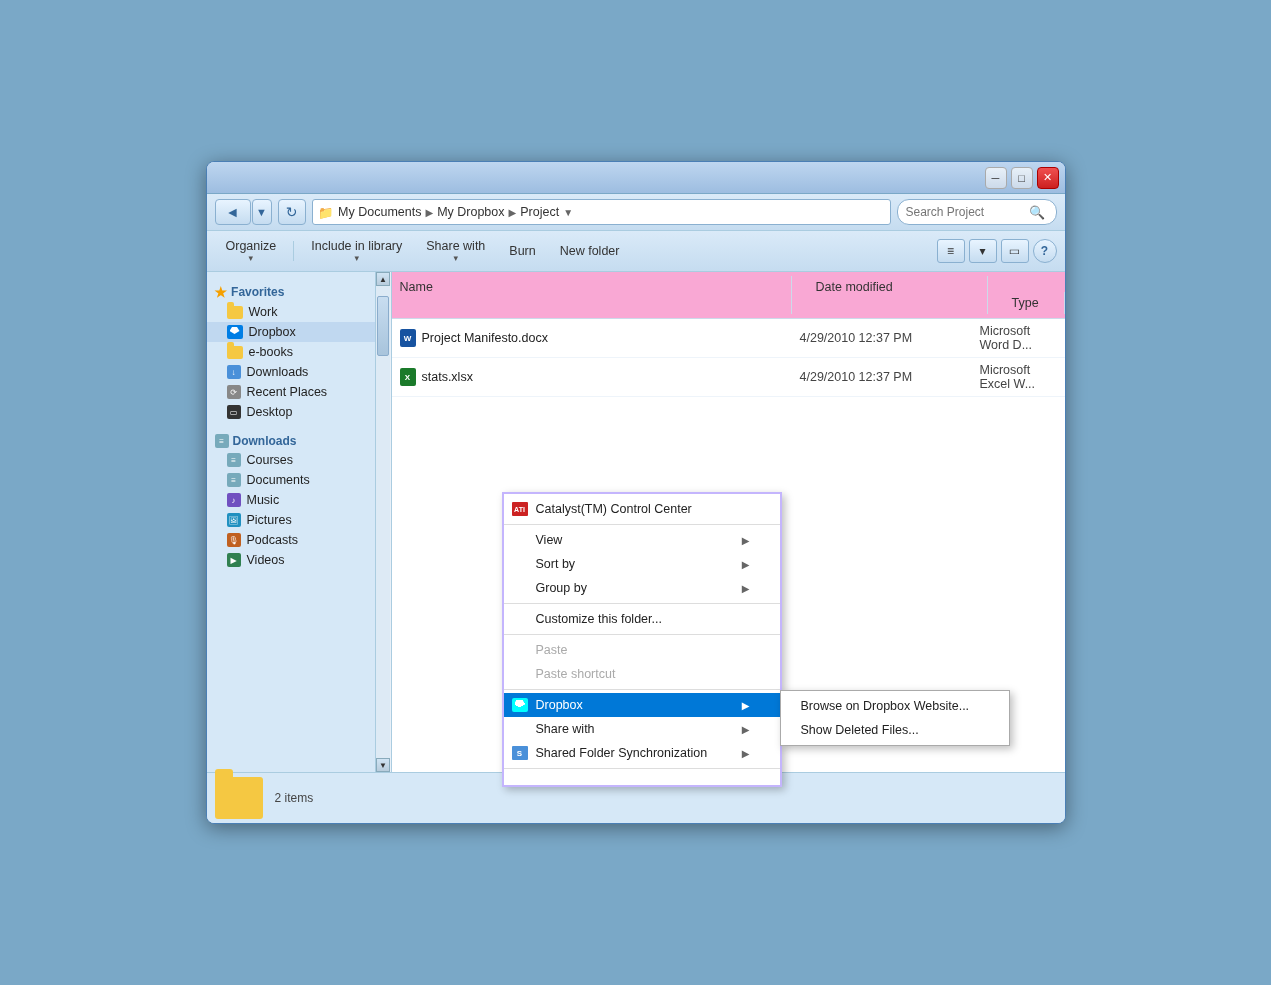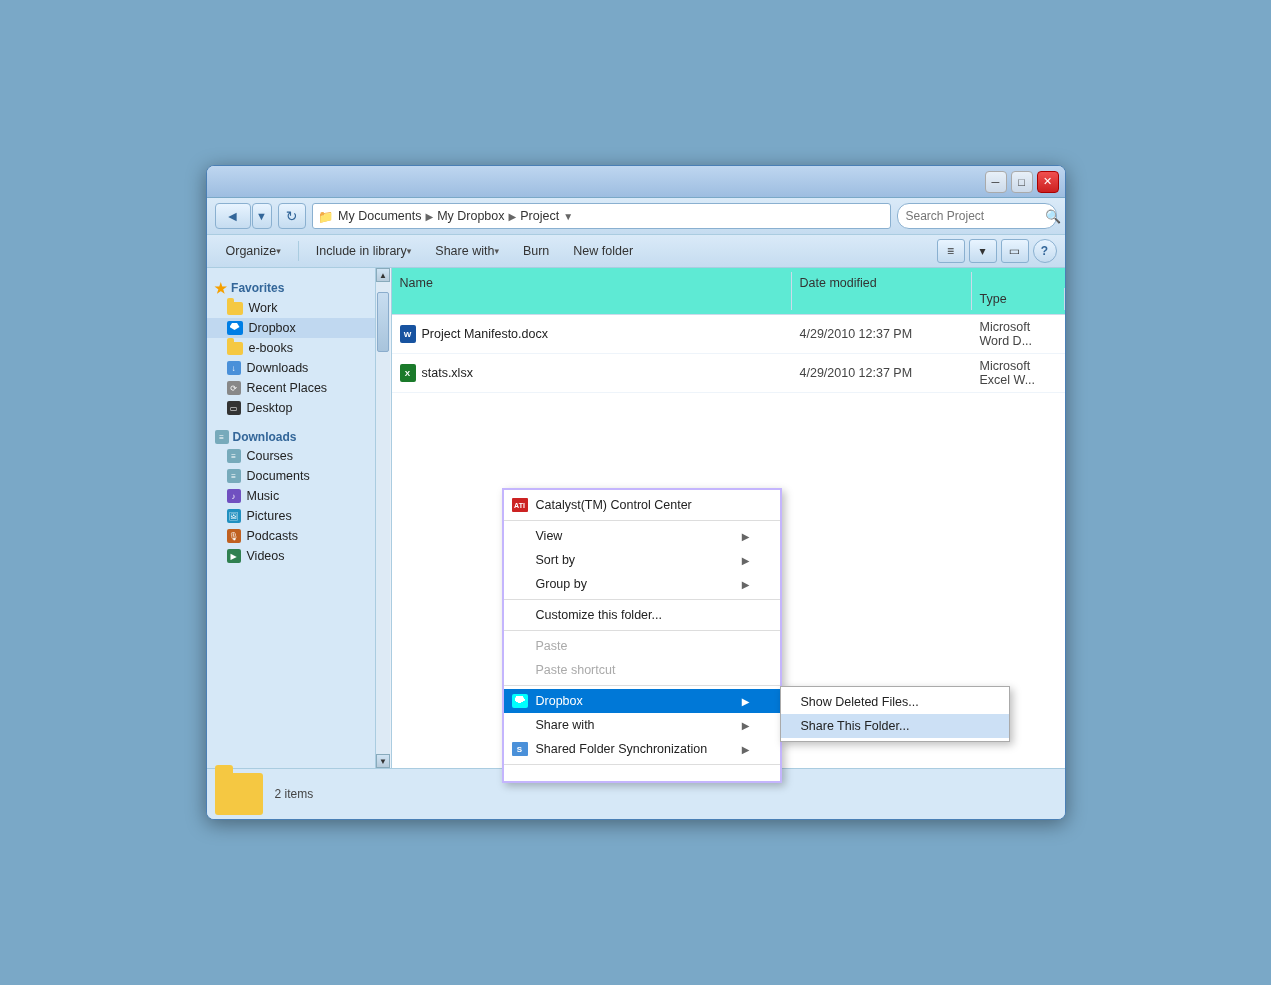--- a/index.html
+++ b/index.html
@@ -121,21 +121,21 @@
     }
     .search-box {
       display: flex;
       align-items: center;
       background: white;
       border: 1px solid #8ab0d0;
       border-radius: 12px;
       height: 26px;
       padding: 0 6px 0 8px;
       width: 160px;
-      gap: 20px;
+      gap: 4px;
     }
     .search-box input {
       border: none;
       outline: none;
       font-size: 12px;
       color: #999;
       width: 120px;
       background: transparent;
     }
     .search-icon-btn {
@@ -157,20 +157,21 @@
       padding: 3px 10px;
       background: transparent;
       border: 1px solid transparent;
       border-radius: 4px;
       cursor: pointer;
       font-size: 12.5px;
       color: #333;
       display: flex;
       align-items: center;
       white-space: nowrap;
+      flex-direction: column;
     }
     .toolbar-btn .dropdown-arrow {
       font-size: 9px;
       color: #555;
     }
     .toolbar-separator {
       width: 1px;
       height: 20px;
       background: #aacce0;
       margin: 0 4px;
@@ -327,23 +328,24 @@
     }
 
     
     .file-list {
       flex: 1;
       padding: 0;
       overflow: hidden;
     }
     .file-list-header {
       display: flex;
-      background: #5eead4;
+      background: #f9a8d4;
       border-bottom: 1px solid #ccdaea;
       padding: 4px 0;
+      gap: 16px;
     }
     .col-header {
       padding: 4px 8px;
       font-size: 12.5px;
       color: #333;
       font-weight: normal;
       cursor: pointer;
       border-right: 1px solid #ccdaea;
     }
     .col-name { width: 400px; }
@@ -752,22 +754,22 @@
           <div class="ctx-item open-sub" style="position:relative;">
             <span class="ctx-icon">
               <div class="dropbox-icon">
                   <div class="dropbox-shape"></div>
                 </div>
             </span>
             <span>Dropbox</span>
             <span class="arrow">▶</span>
 
             <div class="submenu">
+              <div class="submenu-item">Browse on Dropbox Website...</div>
               <div class="submenu-item">Show Deleted Files...</div>
-              <div class="submenu-item highlighted-sub">Share This Folder...</div>
             </div>
           </div>
 
           <div class="ctx-item">
             <span>Share with</span>
             <span class="arrow">▶</span>
           </div>
 
           <div class="ctx-item">
             <span class="ctx-icon">

